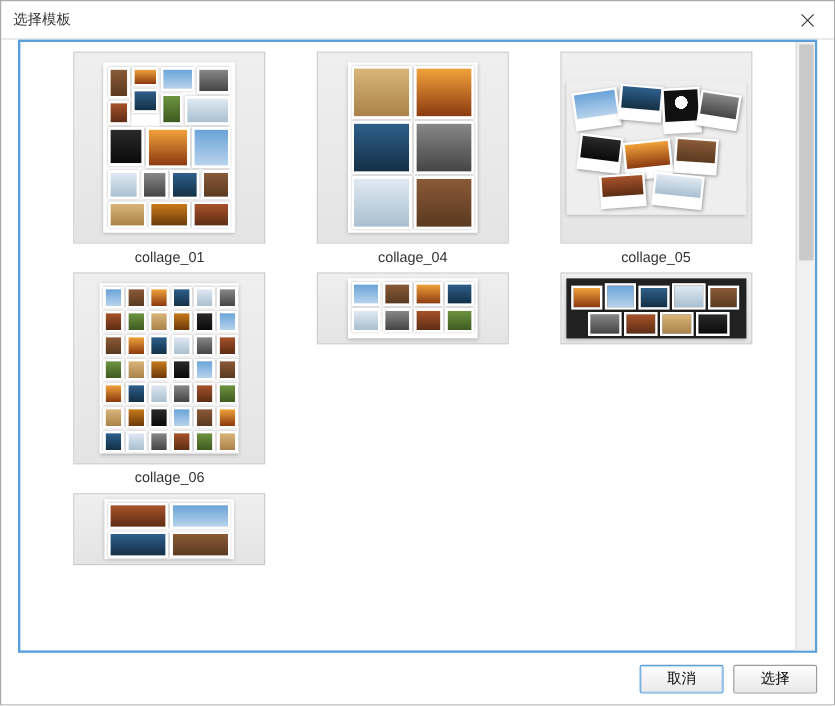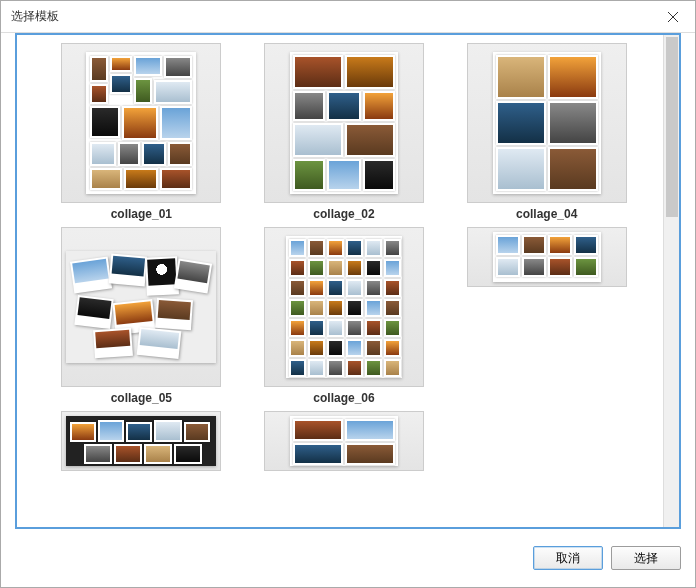--- a/index.html
+++ b/index.html
@@ -41,21 +41,20 @@
       height: 30px;
       display: flex;
       align-items: center;
       padding-left: 14px;
       font-size: 13px;
       color: #0a63a9;
     }
     .content-outer {
       flex: 1;
       padding: 0 14px 0 14px;
-      font-weight: bold;
     }
     .content-box {
       width: 100%;
       height: 100%;
       border: 2px solid #5a9edc;
       background: #fff;
       position: relative;
       display: flex;
     }
     .scroll-area {
@@ -110,21 +109,21 @@
     .scroll-thumb {
       position: absolute;
       left: 2px;
       top: 2px;
       width: 12px;
       height: 180px;
       background: #c9c9c9;
       border-radius: 0;
     }
     .footer {
-      height: 58px;
+      height: 43px;
       display: flex;
       align-items: center;
       justify-content: flex-end;
       gap: 8px;
       padding-right: 14px;
       margin-left: 18px;
     }
     .btn {
       min-width: 70px;
       height: 24px;
@@ -195,37 +194,20 @@
                 <div class="p c-water" style="left:56px;top:90px;width:24px;height:24px"></div>
                 <div class="p c-rock" style="left:82px;top:90px;width:24px;height:24px"></div>
                 <div class="p c-desert" style="left:4px;top:116px;width:32px;height:22px"></div>
                 <div class="p c-fall" style="left:38px;top:116px;width:34px;height:22px"></div>
                 <div class="p c-canyon" style="left:74px;top:116px;width:32px;height:22px"></div>
               </div>
             </div>
             <div class="tpl-label">collage_01</div>
           </div>
 
-          <div class="tpl-item">
-            <div class="thumb">
-              <div class="canvas" style="width:108px;height:142px;">
-                <div class="p c-canyon" style="left:3px;top:3px;width:50px;height:34px"></div>
-                <div class="p c-fall" style="left:55px;top:3px;width:50px;height:34px"></div>
-                <div class="p c-mtn" style="left:3px;top:39px;width:32px;height:30px"></div>
-                <div class="p c-water" style="left:37px;top:39px;width:34px;height:30px"></div>
-                <div class="p c-sunset" style="left:73px;top:39px;width:32px;height:30px"></div>
-                <div class="p c-ice" style="left:3px;top:71px;width:50px;height:34px"></div>
-                <div class="p c-rock" style="left:55px;top:71px;width:50px;height:34px"></div>
-                <div class="p c-grass" style="left:3px;top:107px;width:32px;height:32px"></div>
-                <div class="p c-sky" style="left:37px;top:107px;width:34px;height:32px"></div>
-                <div class="p c-dark" style="left:73px;top:107px;width:32px;height:32px"></div>
-              </div>
-            </div>
-            <div class="tpl-label">collage_02</div>
-          </div>
 
 
           <div class="tpl-item">
             <div class="thumb">
               <div class="canvas" style="width:108px;height:142px;">
                 <div class="p c-desert" style="left:3px;top:3px;width:50px;height:44px"></div>
                 <div class="p c-sunset" style="left:55px;top:3px;width:50px;height:44px"></div>
                 <div class="p c-water" style="left:3px;top:49px;width:50px;height:44px"></div>
                 <div class="p c-mtn" style="left:55px;top:49px;width:50px;height:44px"></div>
                 <div class="p c-ice" style="left:3px;top:95px;width:50px;height:44px"></div>

